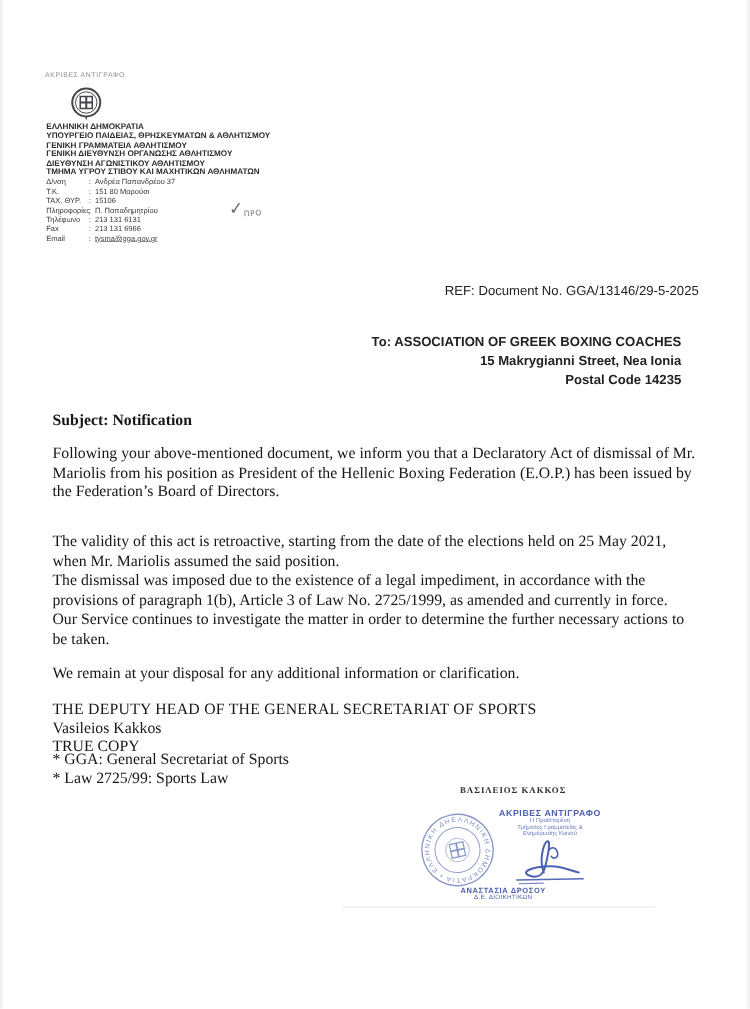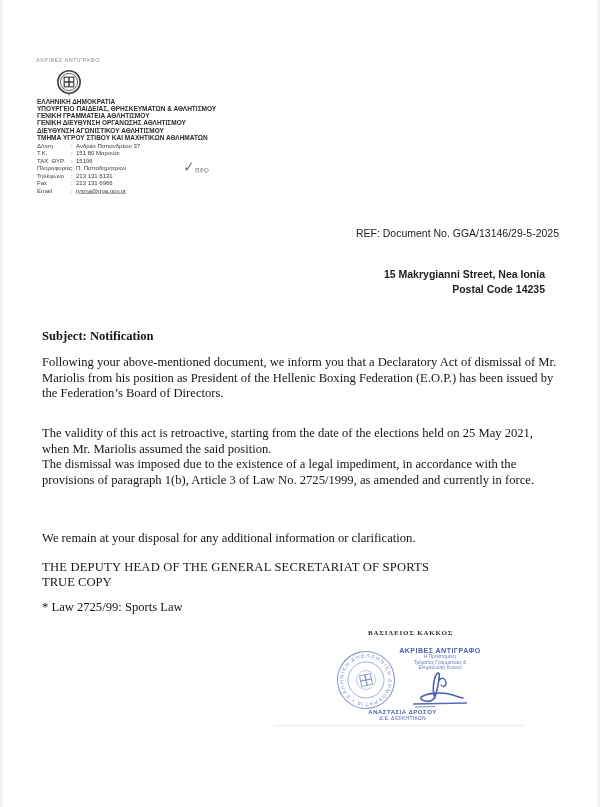--- a/index.html
+++ b/index.html
@@ -146,41 +146,45 @@
   </div>
 </div>
 
 <div class="abs hand-note">
   <span class="check">✓</span><span class="word">ΠΡΟ</span>
 </div>
 
 <div class="abs ref-line">REF: Document No. GGA/13146/29-5-2025</div>
 
 <div class="abs recipient">
+  <div>To: ASSOCIATION OF GREEK BOXING COACHES</div>
   <div>15 Makrygianni Street, Nea Ionia</div>
   <div>Postal Code 14235</div>
 </div>
 
 <div class="abs body-text subject">Subject: Notification</div>
 
 <div class="abs body-text para1">Following your above-mentioned document, we inform you that a Declaratory Act of dismissal of Mr. Mariolis from his position as President of the Hellenic Boxing Federation (E.O.P.) has been issued by the Federation’s Board of Directors.</div>
 
 <div class="abs body-text para2">
   <div>The validity of this act is retroactive, starting from the date of the elections held on 25 May 2021, when Mr. Mariolis assumed the said position.</div>
   <div>The dismissal was imposed due to the existence of a legal impediment, in accordance with the provisions of paragraph 1(b), Article 3 of Law No. 2725/1999, as amended and currently in force.</div>
+  <div>Our Service continues to investigate the matter in order to determine the further necessary actions to be taken.</div>
 </div>
 
 <div class="abs body-text para3">We remain at your disposal for any additional information or clarification.</div>
 
 <div class="abs body-text signoff">
   <div class="caps">THE DEPUTY HEAD OF THE GENERAL SECRETARIAT OF SPORTS</div>
+  <div>Vasileios Kakkos</div>
   <div>TRUE COPY</div>
 </div>
 
 <div class="abs body-text footnotes">
+  <div>* GGA: General Secretariat of Sports</div>
   <div>* Law 2725/99: Sports Law</div>
 </div>
 
 <div class="abs printed-name">ΒΑΣΙΛΕΙΟΣ ΚΑΚΚΟΣ</div>
 
 <div class="abs stamp-wrap">
   <svg width="62" height="62" viewBox="0 0 62 62">
     <g transform="rotate(-12 31 31)">
       <circle cx="31" cy="31" r="28.5" fill="none" stroke="#5568b0" stroke-width="1.1" opacity="0.85"></circle>
       <circle cx="31" cy="31" r="18" fill="none" stroke="#5568b0" stroke-width="0.8" opacity="0.8"></circle>

